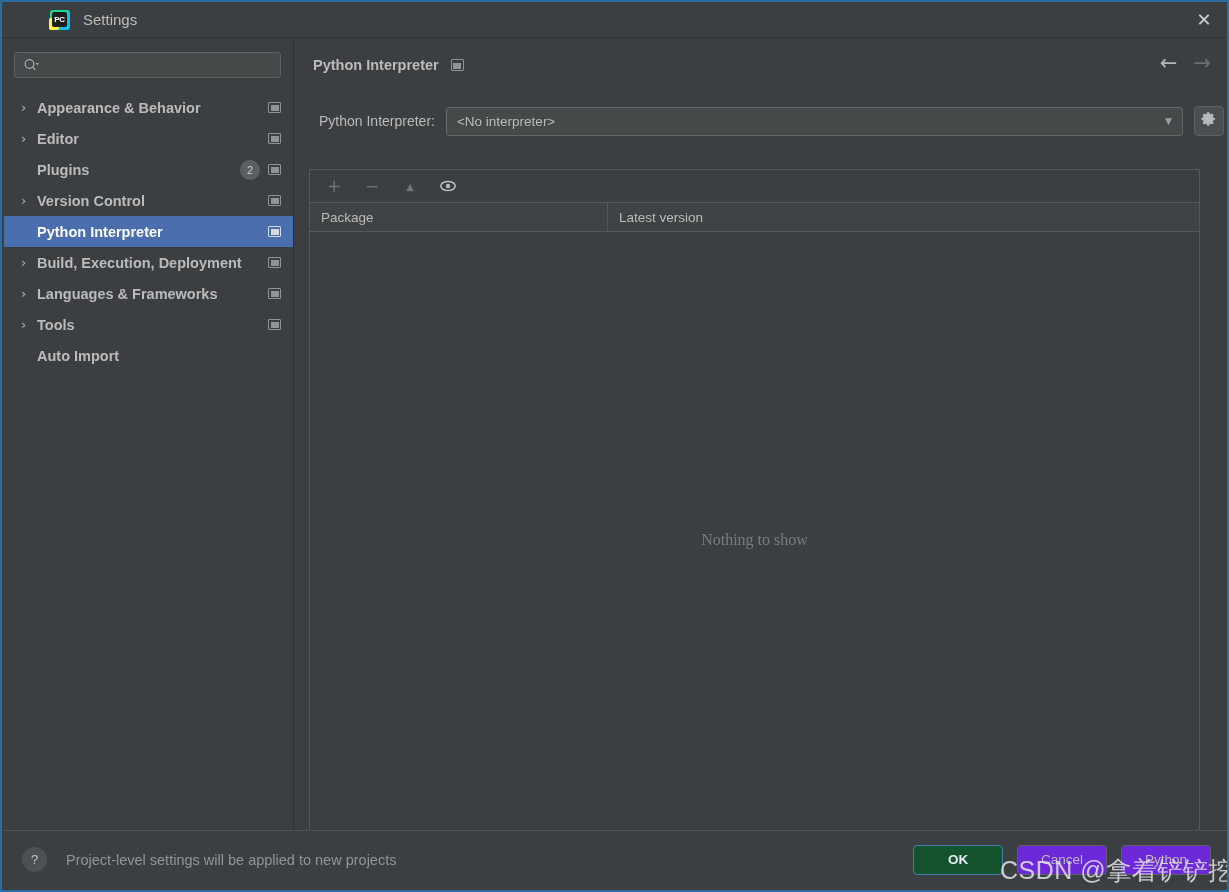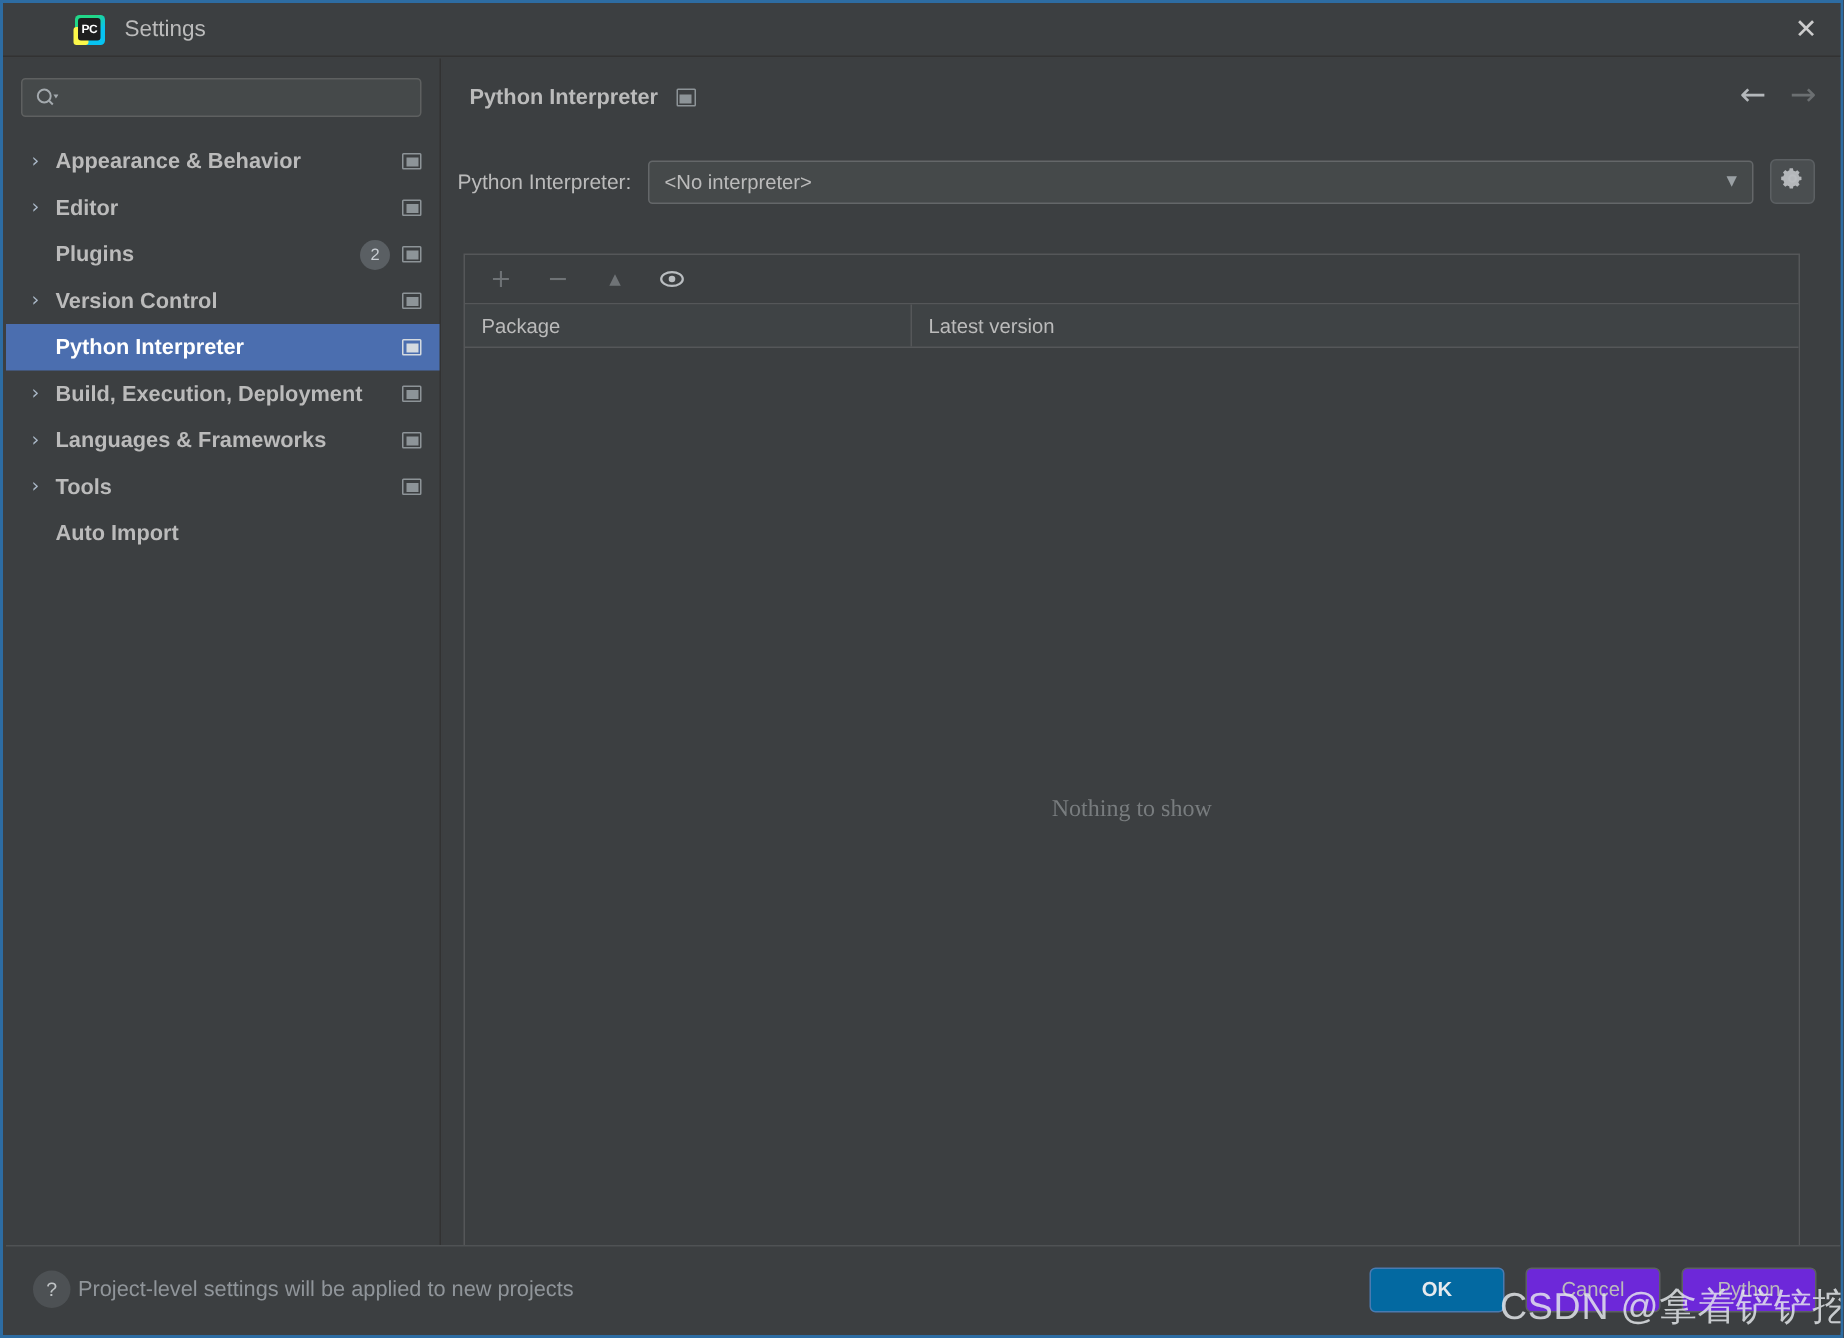--- a/index.html
+++ b/index.html
@@ -225,21 +225,21 @@
     line-height: 1;
     font-family: "DejaVu Sans", sans-serif;
     cursor: pointer;
   }
   .nav-arrow.enabled { color: #b4b8bb; }
   .nav-arrow.disabled { color: #6b6f71; }
 
   
   #interp-row {
     position: absolute;
-    left: 10px; top: 60px;
+    left: 24px; top: 60px;
     width: 905px;
     height: 44px;
     display: flex;
     align-items: center;
   }
   #interp-label {
     color: #bbbbbb;
     font-size: 14px;
     font-family: "Liberation Sans", sans-serif;
     white-space: nowrap;
@@ -361,21 +361,21 @@
     color: #c0c4c6;
     font-size: 13px;
     font-family: "Liberation Sans", sans-serif;
     display: flex;
     align-items: center;
     justify-content: center;
     cursor: pointer;
     flex: none;
   }
   #footer-note {
-    margin-left: 5px;
+    margin-left: 19px;
     color: #90959a;
     font-size: 14.5px;
     font-family: "Liberation Sans", sans-serif;
   }
   #footer-btns {
     position: absolute;
     right: 18px;
     display: flex;
     gap: 14px;
   }
@@ -386,21 +386,21 @@
     font-family: "Liberation Sans", sans-serif;
     display: flex;
     align-items: center;
     justify-content: center;
     cursor: pointer;
     border: 1px solid #5c6063;
     background: #6d28d9;
     color: #bbbbbb;
   }
   .dlg-btn.primary {
-    background: #0369a1;
+    background: #14532d;
     border: 1px solid #4a7ab0;
     color: #e6eaee;
     font-weight: bold;
   }
 
   
   #watermark {
     position: absolute;
     left: 998px;
     top: 852px;

